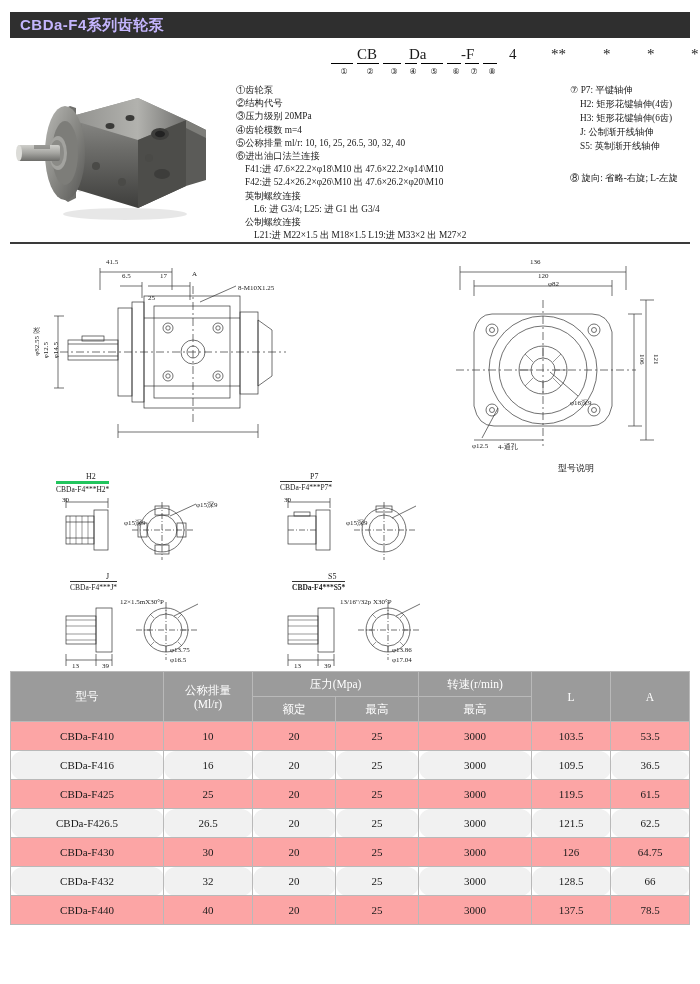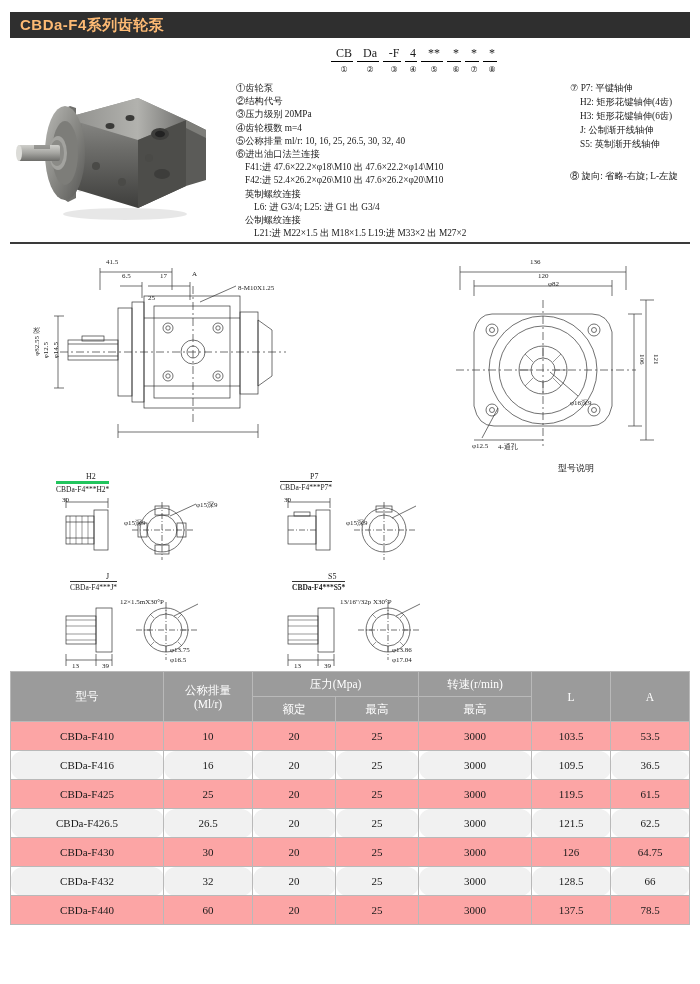--- a/index.html
+++ b/index.html
@@ -19,21 +19,21 @@
     width: 700px;
     height: 984px;
     position: relative;
   }
 
   
   .title-bar {
     margin: 12px 10px 0 10px;
     height: 26px;
     background: #2f2f2f;
-    color: #fdba74;
+    color: #c4b5fd;
     display: flex;
     align-items: center;
     padding-left: 10px;
     font-size: 15px;
     font-weight: bold;
     letter-spacing: 0.5px;
   }
 
   
   .top-section {
@@ -58,22 +58,22 @@
     margin-left: 95px;
     font-family: "Liberation Serif", serif;
     font-size: 11px;
   }
   .code-letters {
     display: flex;
     gap: 0px;
   }
   .code-letters span {
     display: inline-block;
-    text-align: center;
-    font-size: 12px;
+    font-size: 15px;
+    margin-left: 26px;
   }
   .code-underline {
     display: flex;
   }
   .code-underline span {
     display: inline-block;
     border-top: 1px solid #000;
     height: 3px;
   }
   .code-nums {
@@ -628,21 +628,21 @@
           <td>CBDa-F432</td>
           <td>32</td>
           <td>20</td>
           <td>25</td>
           <td>3000</td>
           <td>128.5</td>
           <td>66</td>
         </tr>
         <tr>
           <td>CBDa-F440</td>
-          <td>60</td>
+          <td>40</td>
           <td>20</td>
           <td>25</td>
           <td>3000</td>
           <td>137.5</td>
           <td>78.5</td>
         </tr>
       </tbody>
     </table>
   </div>
 

